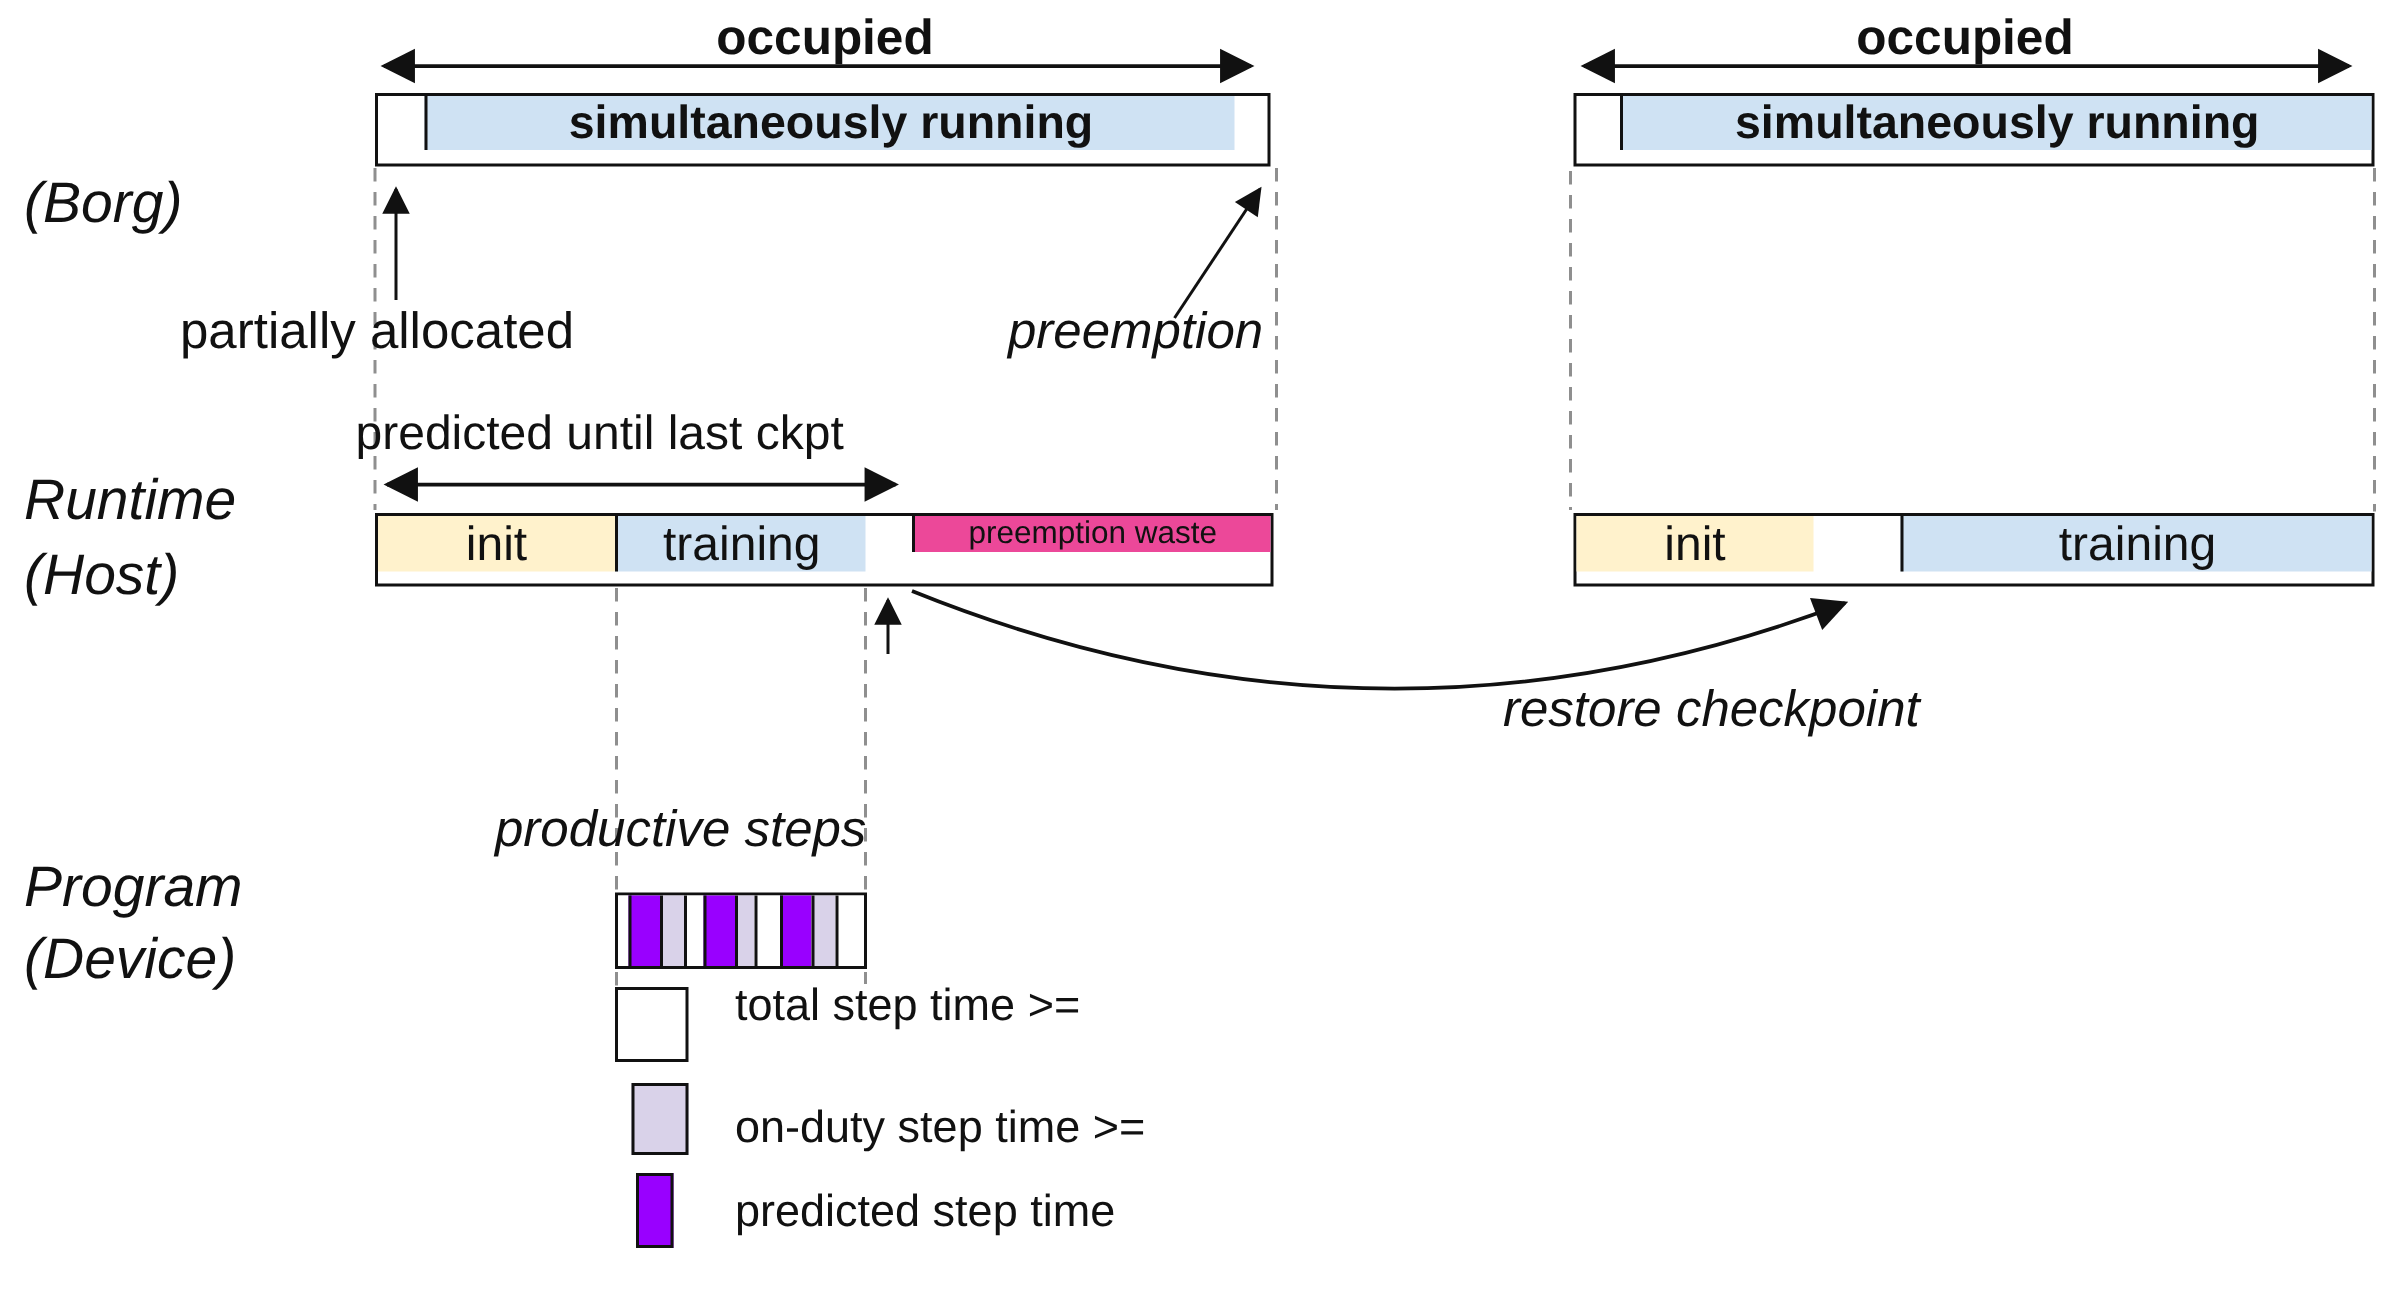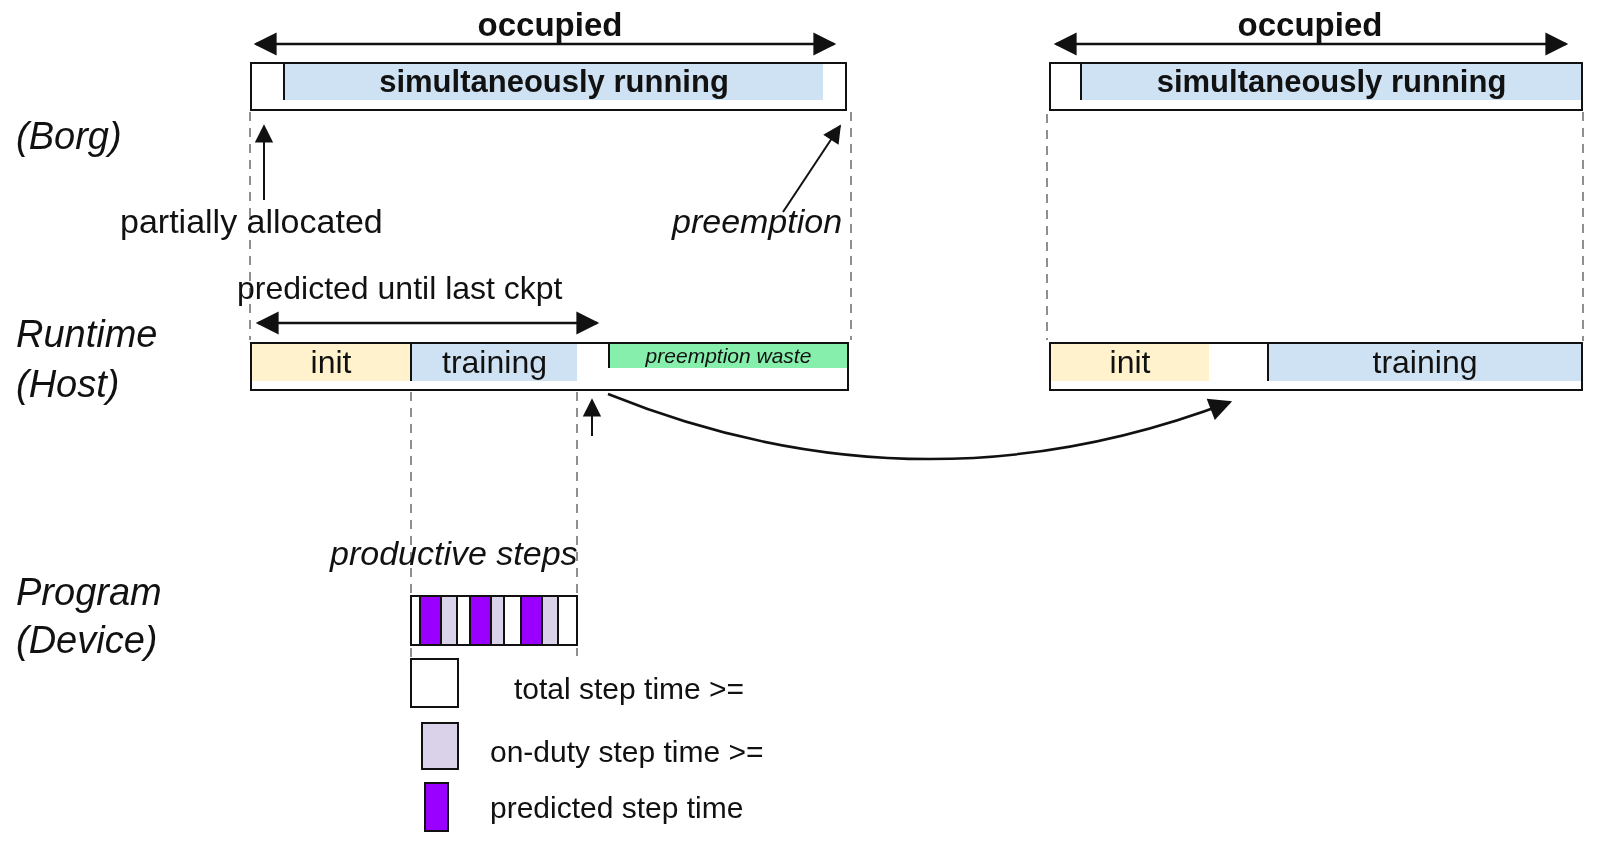--- a/index.html
+++ b/index.html
@@ -99,56 +99,57 @@
   <div class="abs row-label" style="left:16px;top:364px;">(Host)</div>
 
   <div class="abs bar" style="left:250px;top:342px;width:599px;height:49px;">
     <div class="seg" style="width: 158px; background: rgb(255, 242, 204);">
       <span class="seg-label">init</span>
     </div>
     <div class="seg" style="width: 167px; background: rgb(207, 226, 243);">
       <span class="seg-label">training</span>
     </div>
     <div class="seg dotted-green" style="width: 31px; background: rgb(217, 234, 211);"></div>
-    <div class="seg" style="flex: 1 1 0%; background: #86efac; font-style: italic;">
+    <div class="seg" style="flex: 1 1 0%; background: #ec4899;">
       <span class="seg-label-sm">preemption waste</span>
     </div>
   </div>
 
   <div class="abs bar" style="left:1049px;top:342px;width:534px;height:49px;">
     <div class="seg" style="width: 158px; background: rgb(255, 242, 204);">
       <span class="seg-label">init</span>
     </div>
     <div class="seg dotted-green" style="width: 58px; background: rgb(217, 234, 211);"></div>
     <div class="seg" style="flex: 1 1 0%; background: rgb(207, 226, 243);">
       <span class="seg-label">training</span>
     </div>
   </div>
 
+  <div class="abs note-i" style="left:1002px;top:454px;">restore checkpoint</div>
 
   <div class="abs row-label" style="left:16px;top:620px;">(Device)</div>
   <div class="abs row-label" style="left:16px;top:572px;">Program</div>
 
   <div class="abs note-i" style="left:330px;top:534px;">productive steps</div>
 
   <div id="steps-bar" class="abs" style="left:410px;top:595px;width:168px;height:51px;">
       <div class="step-seg" style="flex-grow: 8; background: rgb(255, 255, 255);"></div>
       <div class="step-seg" style="flex-grow: 22; background: rgb(153, 0, 255);"></div>
       <div class="step-seg" style="flex-grow: 16; background: rgb(217, 210, 233);"></div>
       <div class="step-seg" style="flex-grow: 12; background: rgb(255, 255, 255);"></div>
       <div class="step-seg" style="flex-grow: 22; background: rgb(153, 0, 255);"></div>
       <div class="step-seg" style="flex-grow: 13; background: rgb(217, 210, 233);"></div>
       <div class="step-seg" style="flex-grow: 17; background: rgb(255, 255, 255);"></div>
       <div class="step-seg" style="flex-grow: 22; background: rgb(153, 0, 255);"></div>
       <div class="step-seg" style="flex-grow: 15; background: rgb(217, 210, 233);"></div>
       <div class="step-seg" style="flex-grow: 20; background: rgb(255, 255, 255);"></div>
     </div>
 
   <div class="abs legend-swatch" style="left: 410px; top: 658px; width: 49px; height: 50px; background: rgb(255, 255, 255);"></div>
-  <div class="abs legend-label" style="left:490px;top:672px;margin-left:24px;">total step time &gt;=</div>
+  <div class="abs legend-label" style="left:490px;top:654px;">total step time &gt;=</div>
 
   <div class="abs legend-swatch" style="left: 421px; top: 722px; width: 38px; height: 48px; background: rgb(217, 210, 233);"></div>
   <div class="abs legend-label" style="left:490px;top:735px;">on-duty step time &gt;=</div>
 
   <div class="abs legend-swatch" style="left: 424px; top: 782px; width: 25px; height: 50px; background: rgb(153, 0, 255);"></div>
   <div class="abs legend-label" style="left:490px;top:791px;">predicted step time</div>
 
 </div>
 
 </body></html>

